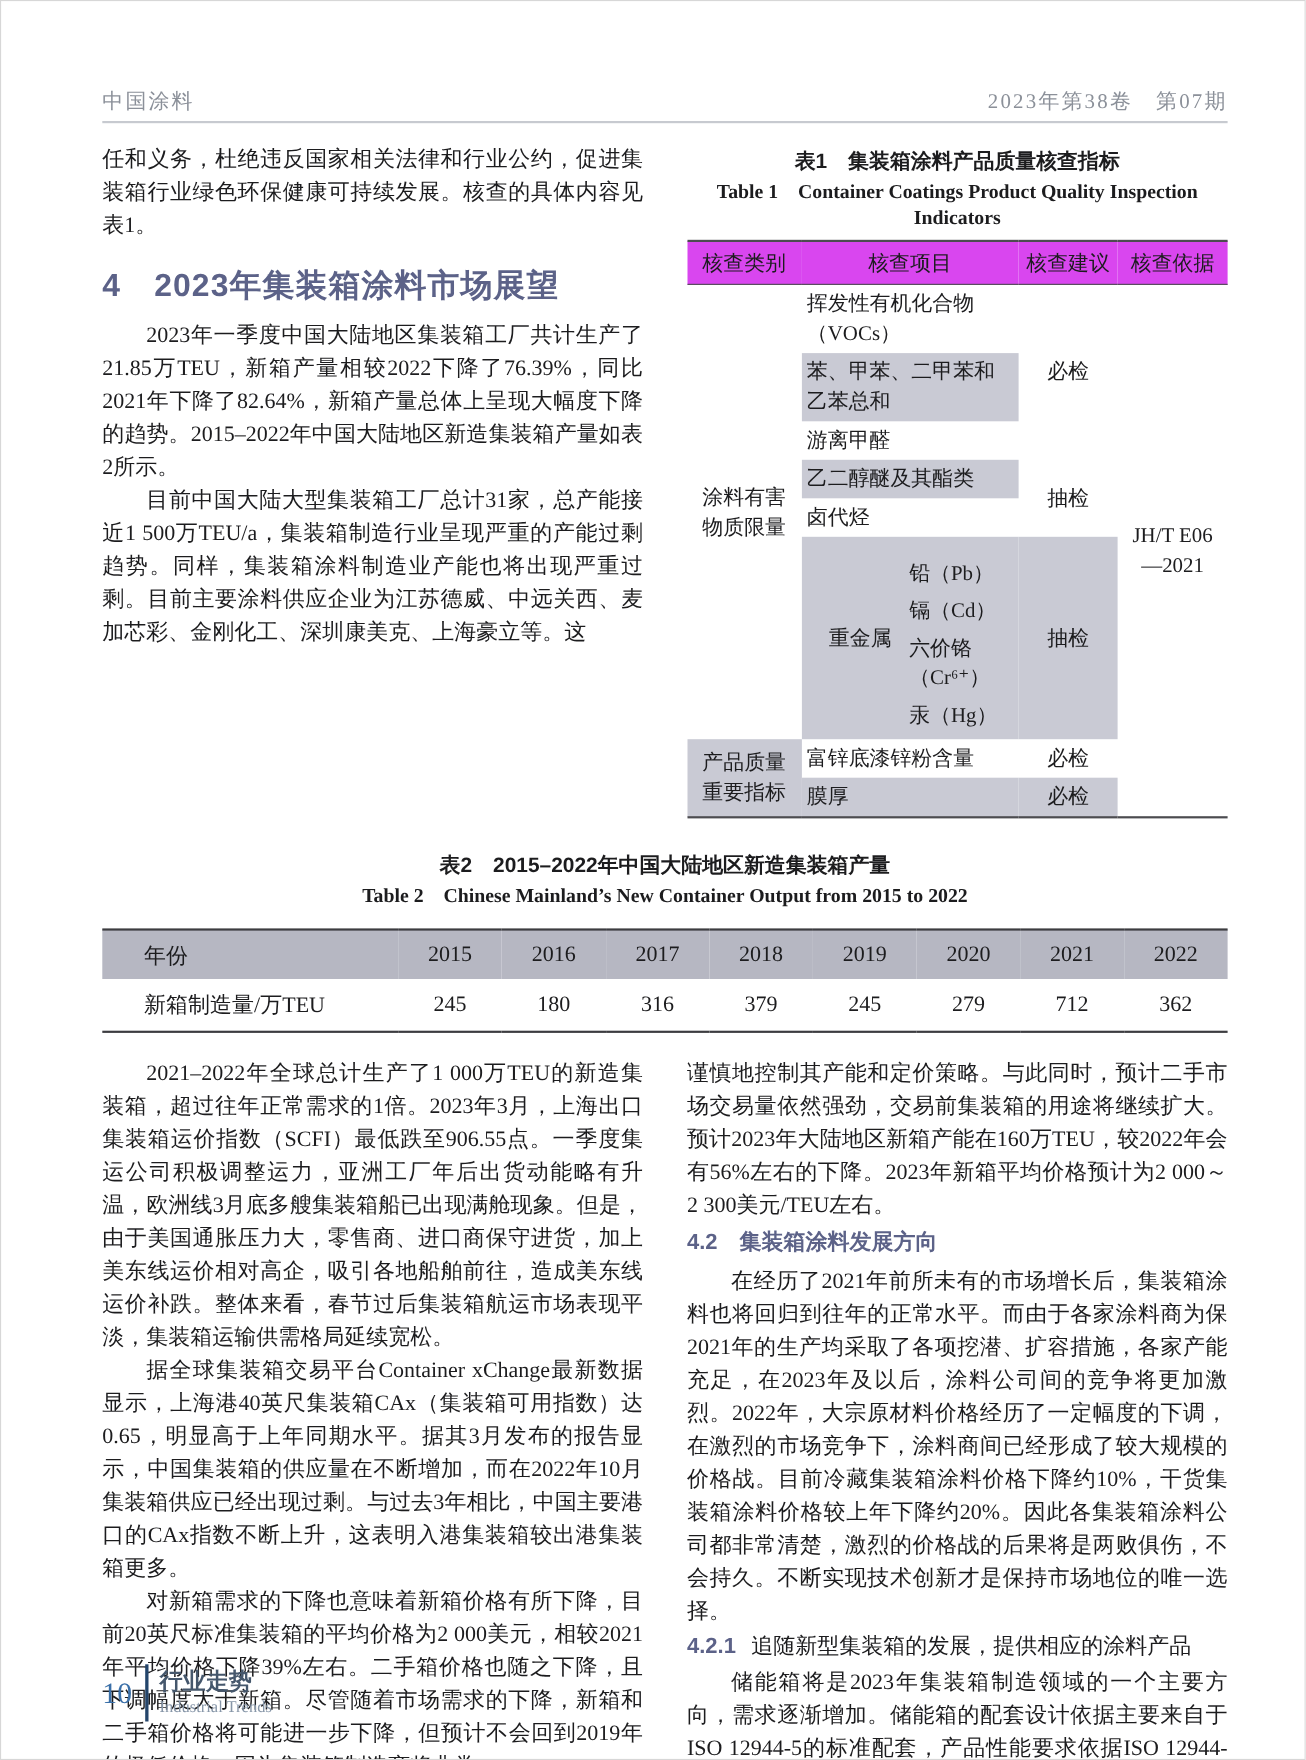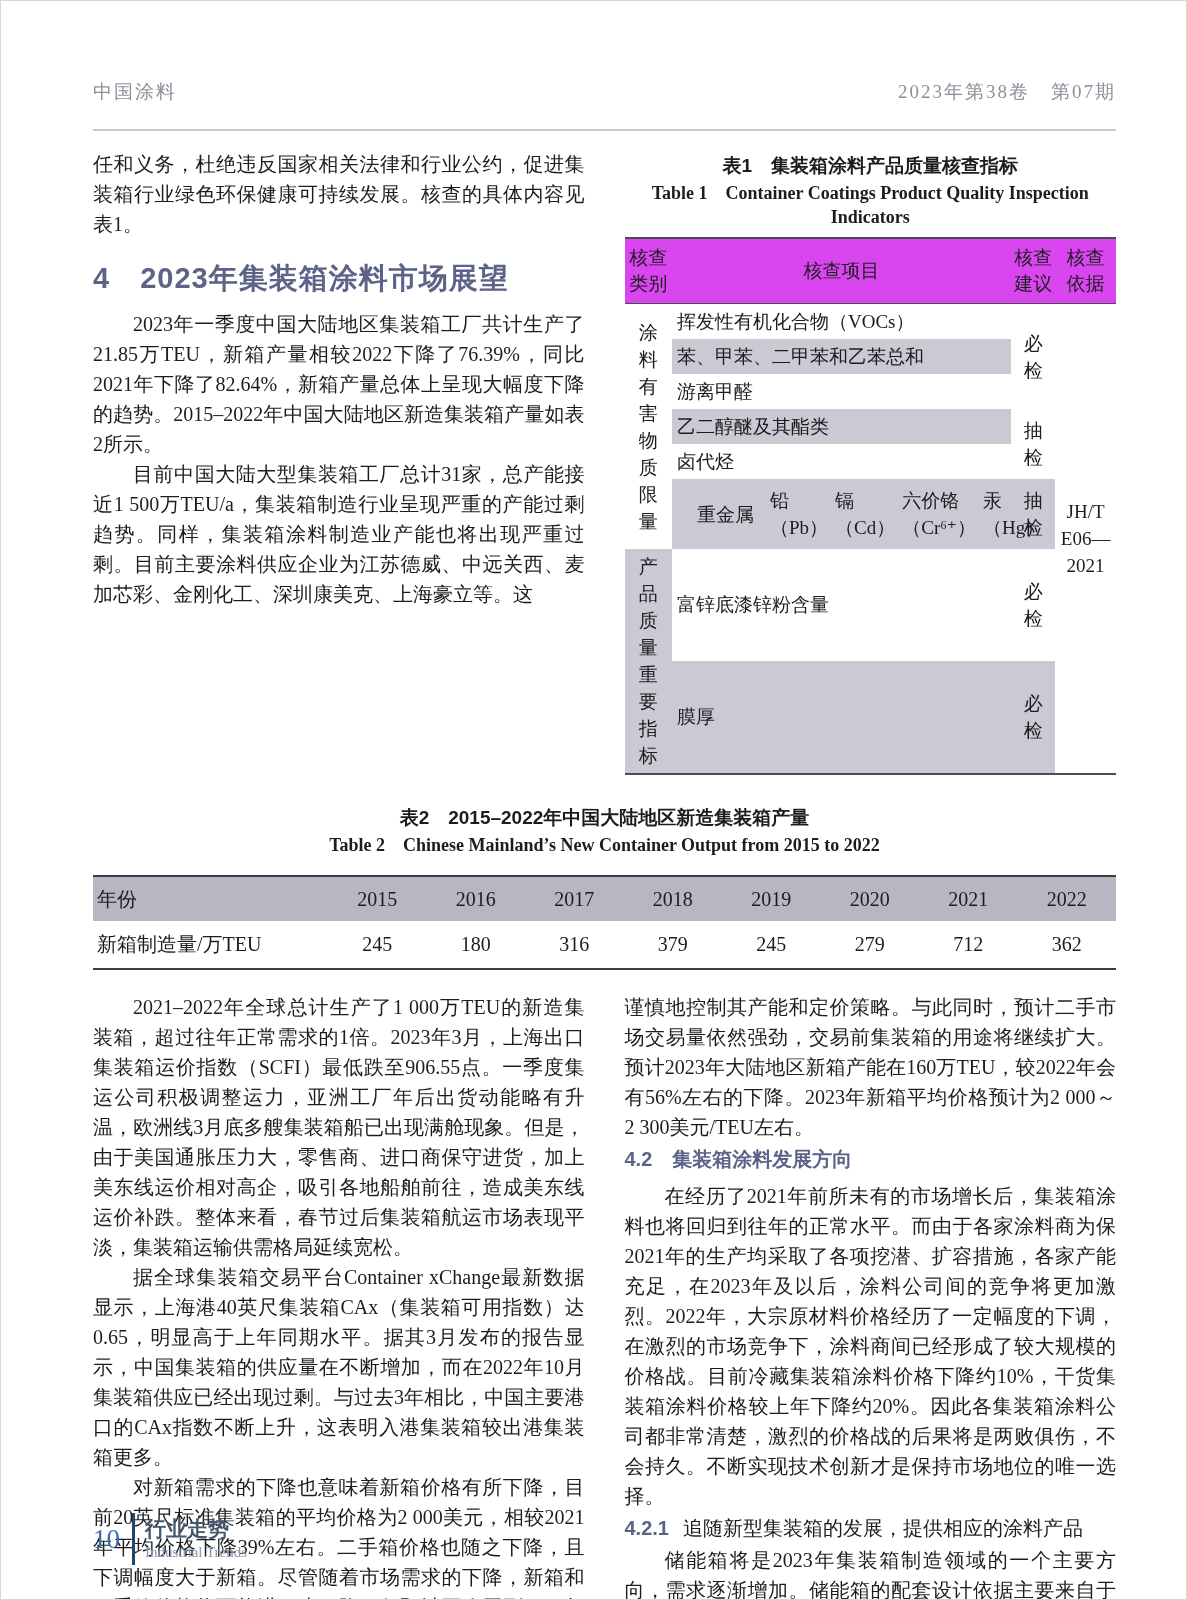--- a/index.html
+++ b/index.html
@@ -12,21 +12,21 @@
     padding:78px 70px 0 92px;
     font-family:"Liberation Serif","DejaVu Serif",serif;
     color:#1c1c1e;
     overflow:hidden;
     border:1px solid #d7d7d7;
   }
   
   .page-header {
     display:flex; justify-content:space-between; align-items:flex-end;
     font-size:19px; color:#8b9099; letter-spacing:2px;
-    padding-bottom:24px; border-bottom:2px solid #c7cad0;
+    padding-bottom:5px; border-bottom:2px solid #c7cad0;
   }
   
   .columns { display:flex; gap:40px;justify-content:flex-end; }
   .col { flex:1 1 0; min-width:0; }
   p.body {
     margin:0; font-size:20px; line-height:30px;
     text-align:justify; text-indent:2em;
   }
   p.body.noindent { text-indent:0; }
   h2.sec {
@@ -63,33 +63,33 @@
     padding:6px 2px; border-bottom:1.5px solid #4c4c50;
   }
   table.t1 td { padding:4px 5px; line-height:27px; vertical-align:middle; }
   table.t1 td.cat   { text-align:center; width:94px; }
   table.t1 td.item  { text-align:left; }
   table.t1 td.adv   { text-align:center; width:80px; }
   table.t1 td.basis { text-align:center; width:90px; overflow-wrap:break-word; }
   table.t1 .shade { background:#c9cad4; }
   .hm { display:flex; align-items:center; gap:16px; }
   .hm-label { flex:0 0 auto;margin-left:20px; }
-  .hm-items { display:flex; flex-direction:row; gap:7px; padding:4px 0; }
+  .hm-items { display:flex; flex-direction:column; gap:7px; padding:4px 0;margin-top:12px; }
   
   .table2-block { margin-top:30px; }
   table.t2 {
     width:100%; border-collapse:collapse; font-size:20px;
     border-top:2.5px solid #3c3c40; border-bottom:2.5px solid #3c3c40;
     margin-top:6px;
   }
   table.t2 th {
     background:#b6b7c2; font-weight:normal; height:42px; text-align:center;
   }
   table.t2 td { height:45px; text-align:center; }
-  table.t2 th.rowlab, table.t2 td.rowlab { text-align:left; padding-left:4px; width:230px; }
+  table.t2 th.rowlab, table.t2 td.rowlab { text-align:left; padding-left:38px; width:230px; }
   
   .bottom { margin-top:22px; }
   
   .page-footer {
     position:absolute; left:92px; bottom:34px;
     display:flex; align-items:center;
   }
   .page-num {
     font-size:27px; color:#3a6fa8; margin-right:12px;
     font-family:"Liberation Serif",serif;

